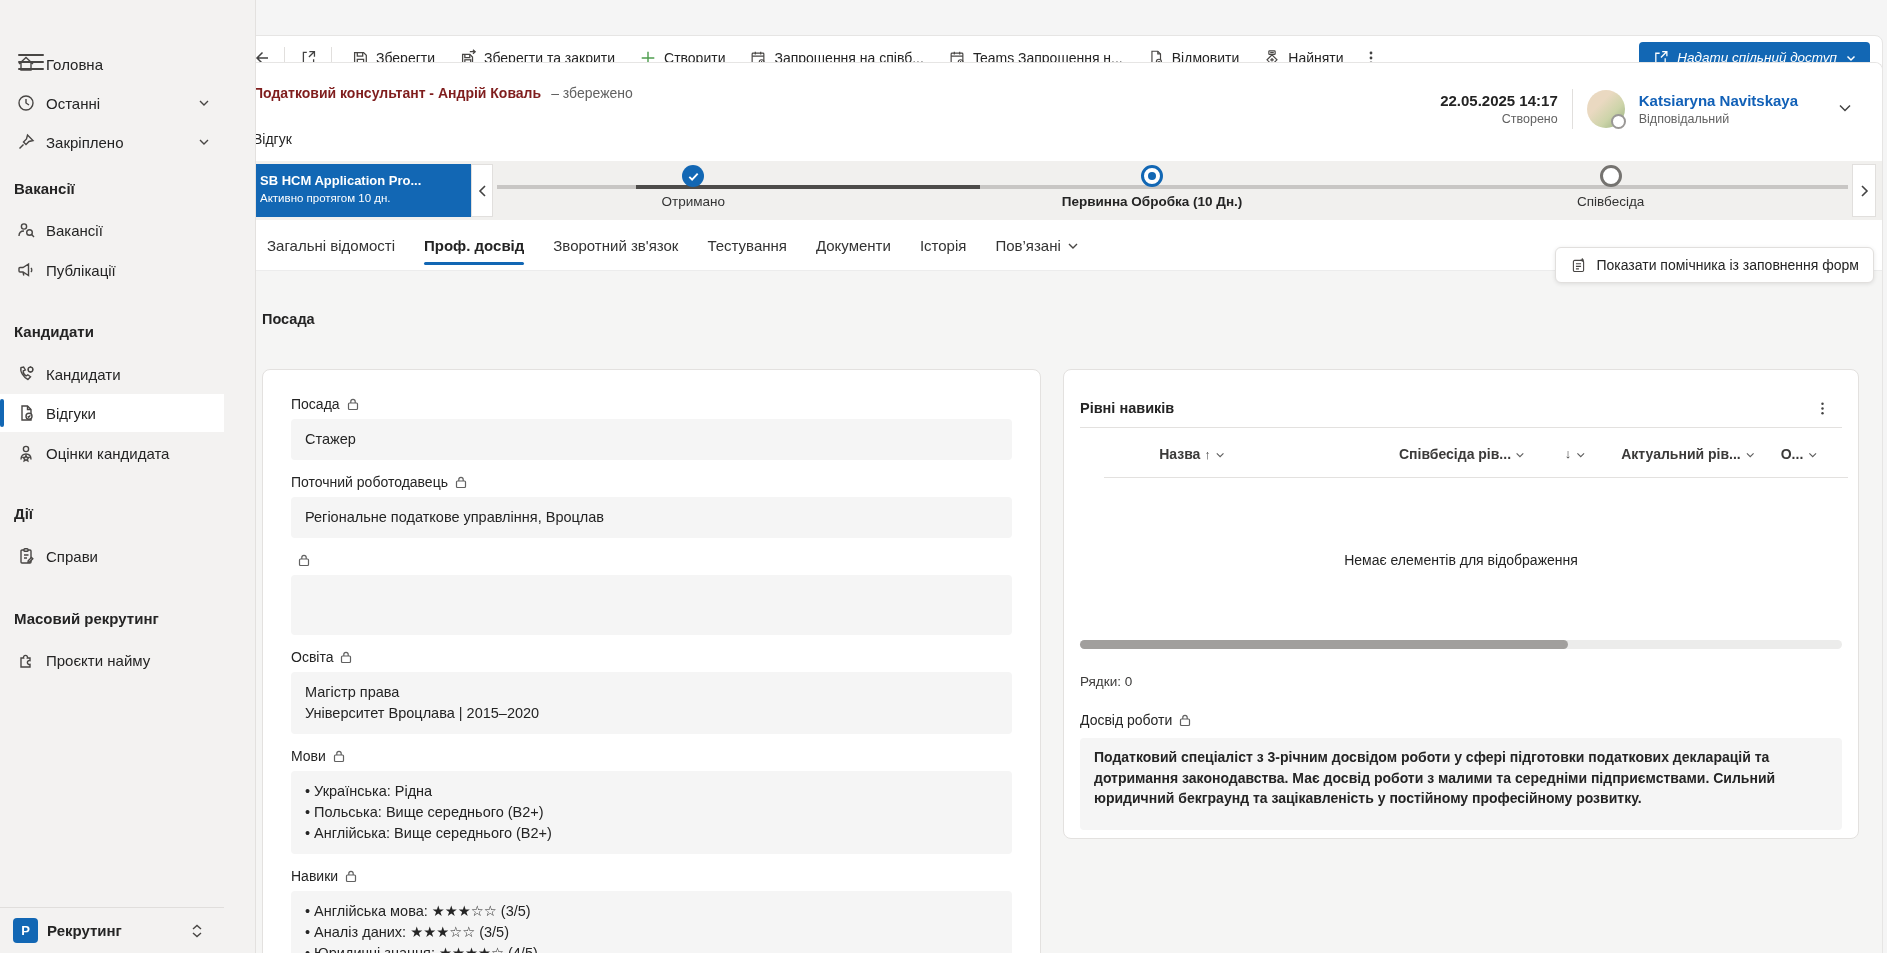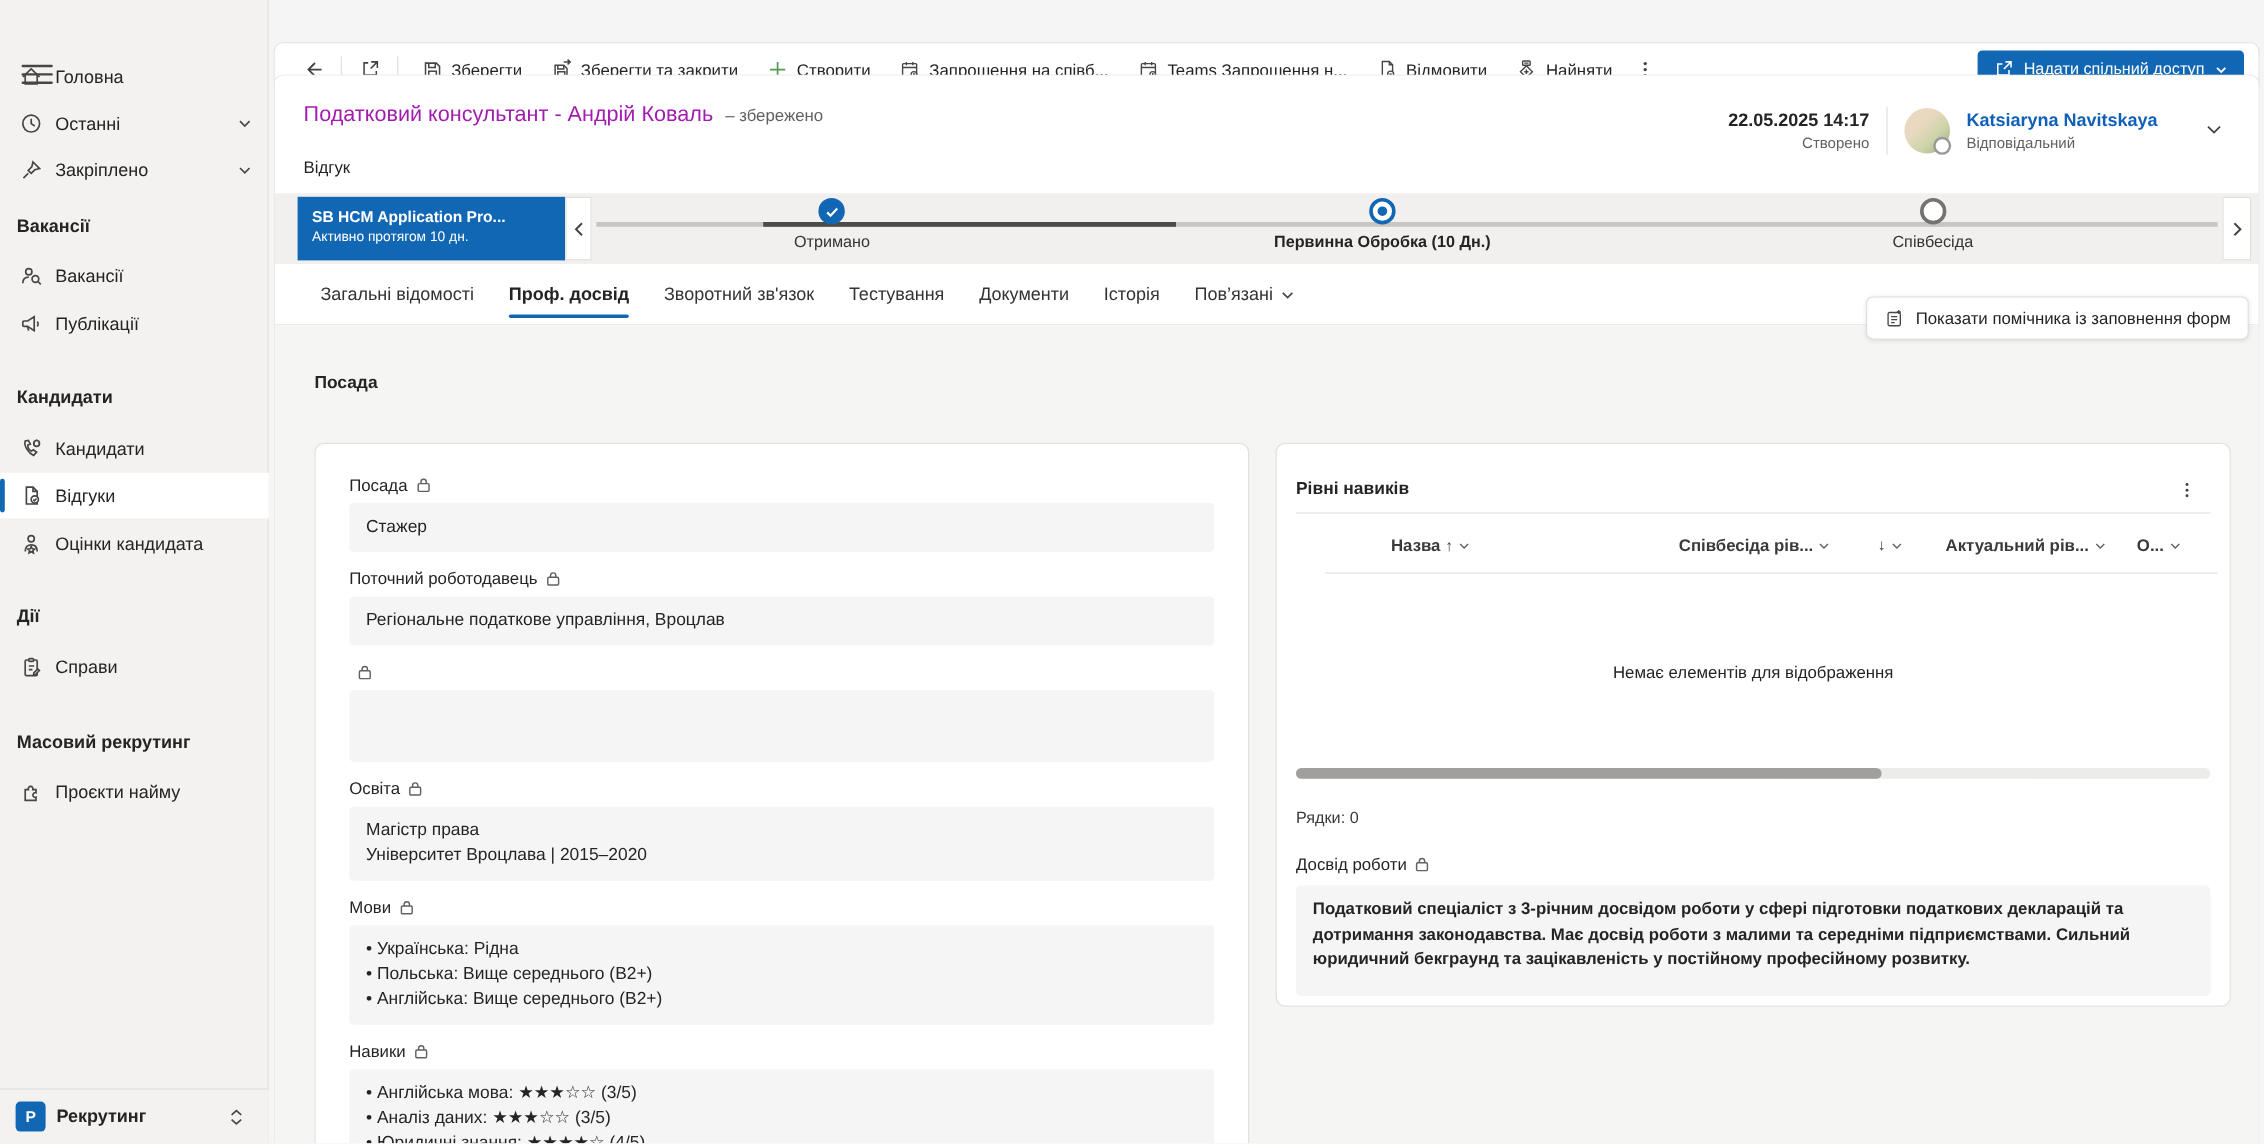--- a/index.html
+++ b/index.html
@@ -1,21 +1,21 @@
 <!DOCTYPE html>
 <html><head>
 <meta charset="utf-8">
 <style>
   * { margin:0; padding:0; box-sizing:border-box; }
   html,body { width:1887px; height:953px; overflow:hidden; }
   body { font-family:"Liberation Sans","DejaVu Sans",sans-serif; color:#242424; background:#f5f5f5; position:relative; }
   svg { display:block; }
 
   
-  .sidebar { position:absolute; left:0; top:0; width:224px; height:953px; background:#f3f2f1; border-right:1px solid #e3e1df; z-index:5; }
+  .sidebar { position:absolute; left:0; top:0; width:256px; height:953px; background:#f3f2f1; border-right:1px solid #e3e1df; z-index:5; }
   .hamburger { position:absolute; left:18px; top:52px; width:26px; height:20px; display:flex; flex-direction:column; justify-content:space-between; padding:2px 0; cursor:pointer; }
   .hamburger span { display:block; height:2px; background:#484644; border-radius:1px; }
   .nav-item { position:absolute; left:0; width:224px; height:38px; display:flex; align-items:center; cursor:pointer; }
   .nav-item .nicon { position:absolute; left:16px; width:20px; height:20px; color:#484644; }
   .nav-item .nlabel { position:absolute; left:46px; font-size:15px; color:#242424; white-space:nowrap; }
   .nav-item .nchev { position:absolute; right:14px; width:12px; height:12px; color:#484644; }
   .nav-item.active { background:#ffffff; }
   .nav-item.active::before { content:""; position:absolute; left:0; top:5px; bottom:5px; width:4px; border-radius:2px; background:#1267b4; }
   .nav-header { position:absolute; left:14px; font-size:15px; font-weight:700; color:#242424; white-space:nowrap; }
   .area-switcher { position:absolute; left:0; bottom:0; width:224px; height:46px; border-top:1px solid #e0dedc; display:flex; align-items:center; cursor:pointer; background:#f3f2f1; }
@@ -29,29 +29,29 @@
   
   .cmdbar { position:absolute; left:4px; right:4px; top:7px; height:45px; background:#fff; border:1px solid #e6e5e4; border-radius:8px; display:flex; align-items:center; padding:0 12px 0 16px;margin-top:28px; }
   .cmd-iconbtn { width:32px; height:32px; display:flex; align-items:center; justify-content:center; border-radius:4px; cursor:pointer; color:#424242; }
   .cmd-sep { width:1px; height:22px; background:#e1dfdd; margin:0 7px; }
   .cmd-btn { display:flex; align-items:center; gap:7px; height:34px; padding:0 10px; border-radius:4px; cursor:pointer; white-space:nowrap; margin:0 2px; }
   .cmd-btn .clabel { font-size:14px; color:#242424; }
   .cmd-btn .cicon { width:18px; height:18px; color:#484644; }
   .cmd-btn .cicon.green { color:#4f9e4f; }
   .cmd-more { width:30px; height:32px; display:flex; align-items:center; justify-content:center; cursor:pointer; color:#424242; }
   .share-btn { margin-left:auto; height:32px; background:#1267b4; border-radius:4px; color:#fff; display:flex; align-items:center; gap:8px; padding:0 13px; cursor:pointer; }
-  .share-btn .slabel { font-size:13.5px; }
+  .share-btn .slabel { font-size:13.5px;font-style:italic; }
   .share-btn svg { color:#fff; }
 
   
   .form-shell { position:absolute; left:4px; right:4px; top:62px; bottom:0; background:#fff; border:1px solid #e6e5e4; border-bottom:none; border-radius:8px 8px 0 0; overflow:hidden; }
 
   .record-header { position:absolute; left:0; right:0; top:0; height:98px; background:#fff; }
   .rh-title-row { position:absolute; left:24px; top:22px; display:flex; align-items:baseline; gap:10px; white-space:nowrap; }
-  .rh-title { font-size:18px; font-weight:400; color:#a21caf; }
+  .rh-title { font-size:14px; font-weight:700; color:#7f1d1d; }
   .rh-status { font-size:14px; color:#616161; }
   .rh-subtitle { position:absolute; left:24px; top:68px; font-size:14px; color:#242424; }
   .rh-right { position:absolute; right:84px; top:22px; height:48px; display:flex; align-items:center; gap:14px; }
   .rh-created { text-align:right; }
   .rh-created .v { font-size:15px; font-weight:700; color:#242424; white-space:nowrap; }
   .rh-created .l { font-size:12.5px; color:#616161; margin-top:3px; }
   .rh-vsep { width:1px; height:40px; background:#e1dfdd; }
   .avatar { width:38px; height:38px; border-radius:50%; background:linear-gradient(135deg,#ead9c1 35%,#cdd4a9 65%,#93ad7c); position:relative; flex:0 0 auto; cursor:pointer; }
   .avatar::after { content:""; position:absolute; right:-1px; bottom:-1px; width:11px; height:11px; border-radius:50%; background:#fff; border:2px solid #9a9896; }
   .rh-owner .v { font-size:15px; font-weight:600; color:#1160b7; white-space:nowrap; cursor:pointer; }

